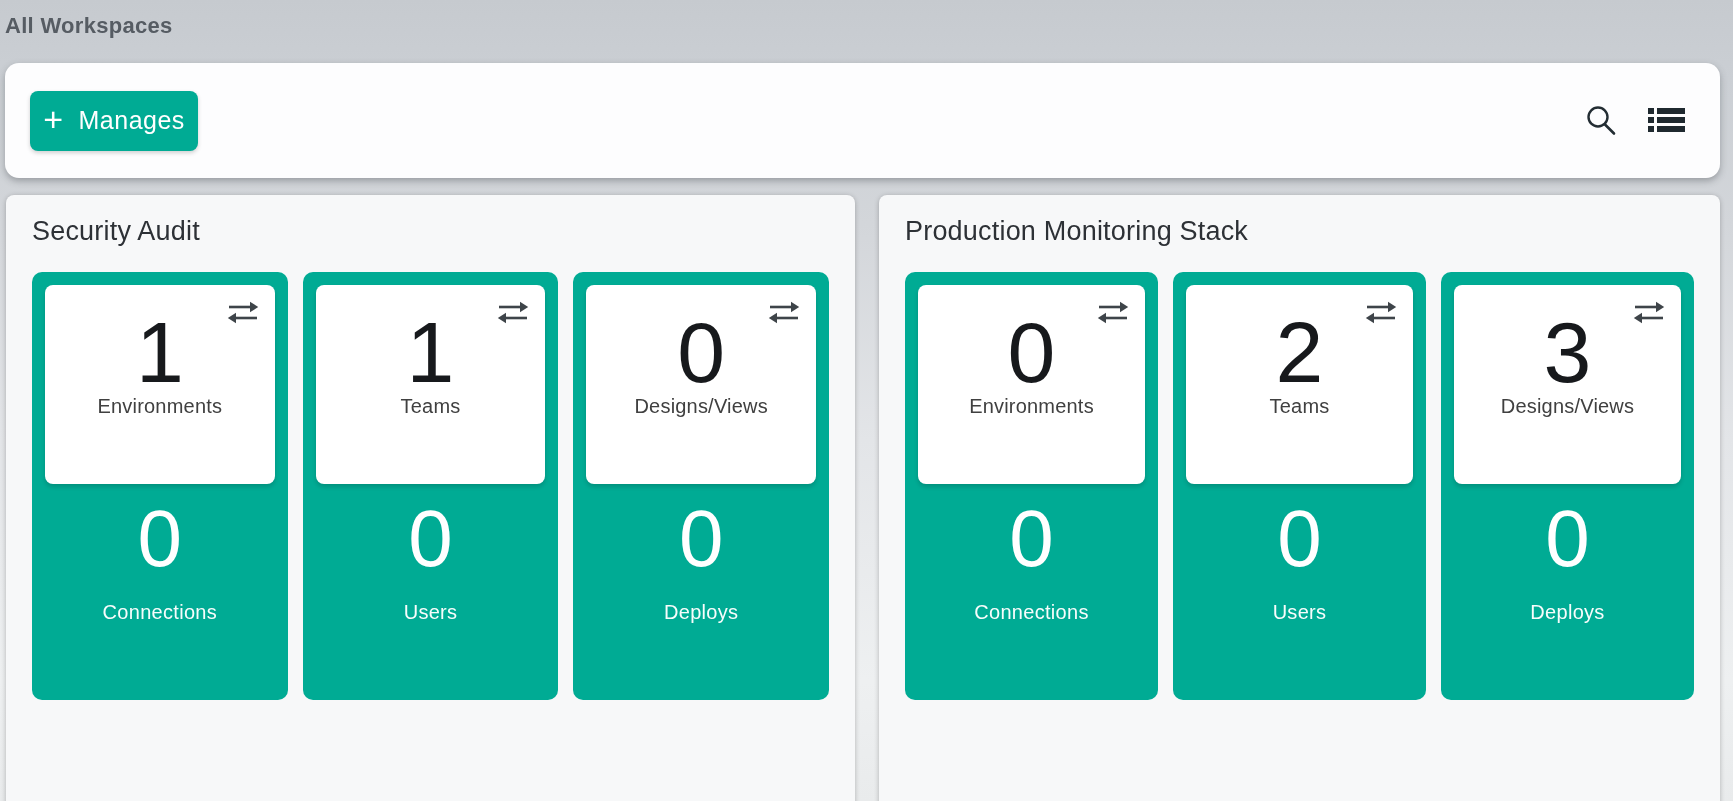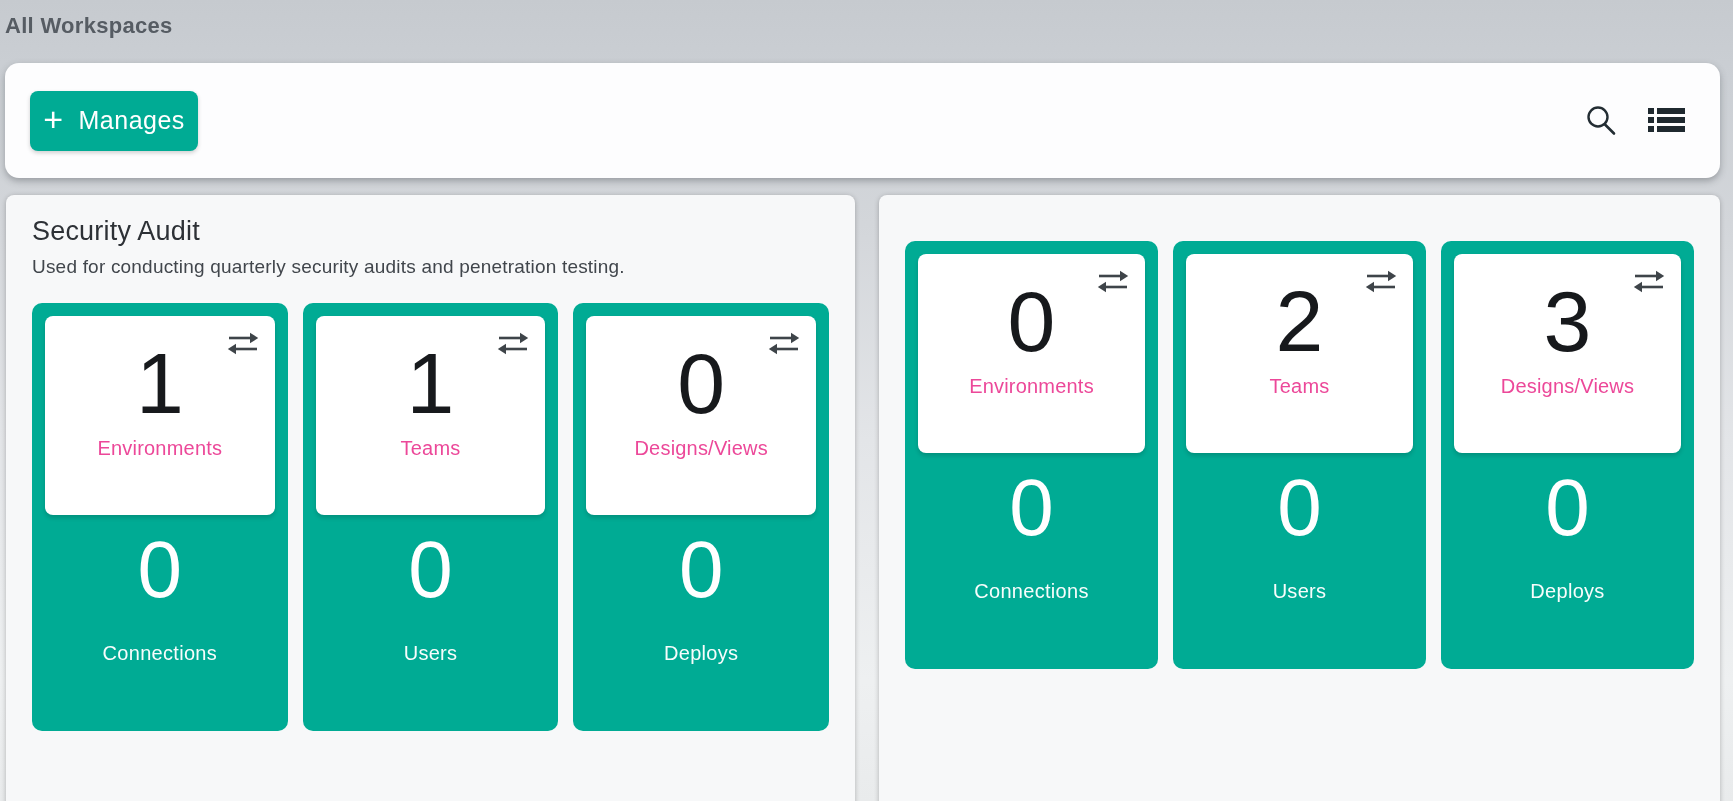--- a/index.html
+++ b/index.html
@@ -58,24 +58,24 @@
   }
   .tile-top{
     background:#fff;border-radius:8px;height:199px;position:relative;
     text-align:center;box-shadow:0 3px 4px rgba(0,0,0,.15);
   }
   .swap-btn{
     position:absolute;top:12px;right:13px;border:none;background:transparent;
     padding:2px;cursor:pointer;line-height:0;
   }
   .top-value{font-size:86px;font-weight:300;line-height:1;color:#17191c;margin-top:24px;}
-  .top-label{font-size:20px;color:#ec4899;margin-top:11px;letter-spacing:.2px;}
+  .top-label{font-size:20px;color:#404040;letter-spacing:.2px;}
   .tile-bottom{flex:1;text-align:center;color:#fff;padding-top:15px;}
   .bottom-value{font-size:80px;font-weight:300;line-height:1;}
-  .bottom-label{font-size:20px;margin-top:32px;letter-spacing:.3px;color:rgba(255,255,255,.97);}
+  .bottom-label{font-size:20px;margin-top:22px;letter-spacing:.3px;color:rgba(255,255,255,.97);}
 </style>
 </head>
 <body>
 
 <div class="page-title">All Workspaces</div>
 
 <div class="toolbar">
   <button class="create-btn">
     <span class="plus-glyph">+</span>
     <span>Manages</span>
@@ -98,21 +98,20 @@
             <rect x="10" y="20" width="28" height="6"></rect>
         </g>
       </svg>
     </button>
   </div>
 </div>
 
 <div class="cards" id="cards">
   <section class="card">
     <h2 class="ws-name">Security Audit</h2>
-    <p class="ws-desc">Used for conducting quarterly security audits and penetration testing.</p>
     <div class="tiles">
   <div class="tile">
     <div class="tile-top">
       <button class="swap-btn">
         <svg width="34" height="27" viewBox="0 0 34 27">
           <path d="M3 8h22" stroke="#3e4449" stroke-width="2.6" fill="none"></path>
           <path d="M24 2.8l8.2 5.2-8.2 5.2z" fill="#3e4449"></path>
           <path d="M9 19h22" stroke="#3e4449" stroke-width="2.6" fill="none"></path>
           <path d="M10 13.8l-8.2 5.2 8.2 5.2z" fill="#3e4449"></path>
         </svg>
@@ -160,20 +159,21 @@
     </div>
     <div class="tile-bottom">
       <div class="bottom-value">0</div>
       <div class="bottom-label">Deploys</div>
     </div>
   </div>
 </div>
   </section>
 
   <section class="card">
+    <h2 class="ws-name">Production Monitoring Stack</h2>
     <div class="tiles">
   <div class="tile">
     <div class="tile-top">
       <button class="swap-btn">
         <svg width="34" height="27" viewBox="0 0 34 27">
           <path d="M3 8h22" stroke="#3e4449" stroke-width="2.6" fill="none"></path>
           <path d="M24 2.8l8.2 5.2-8.2 5.2z" fill="#3e4449"></path>
           <path d="M9 19h22" stroke="#3e4449" stroke-width="2.6" fill="none"></path>
           <path d="M10 13.8l-8.2 5.2 8.2 5.2z" fill="#3e4449"></path>
         </svg>

